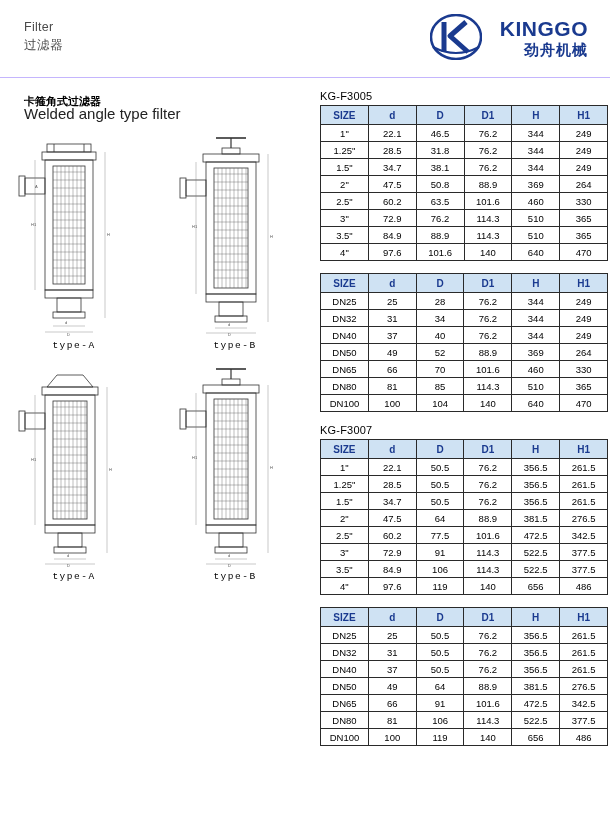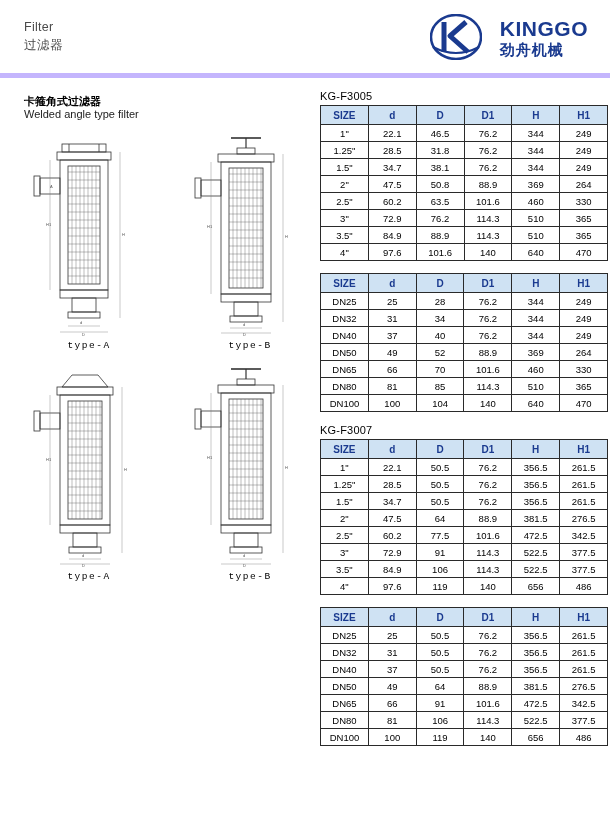--- a/index.html
+++ b/index.html
@@ -11,21 +11,21 @@
     font-family: "Liberation Sans", sans-serif;
     color: #000;
     position: relative;
     overflow: hidden;
   }
 
   
   .header {
     position: relative;
     height: 78px;
-    border-bottom: 5px solid #c4b5fd;
+    border-bottom: 1px solid #c4b5fd;
     padding: 18px 24px 0 24px;
   }
   .header-title-en {
     font-size: 12.5px;
     color: #4a4a4a;
     letter-spacing: .3px;
     line-height: 18px;
   }
   .header-title-cn {
     font-size: 12.5px;
@@ -52,49 +52,50 @@
     color: #1a3a8f;
     letter-spacing: .5px;
     font-family: "Liberation Sans", sans-serif;
   }
   .logo-text .cn {
     font-size: 15px;
     font-weight: bold;
     color: #1a3a8f;
     letter-spacing: 1px;
     margin-top: 3px;
+    text-align: right;
   }
 
   
   .content {
     display: flex;
     padding: 12px 0 0 0;
   }
   .left-col { width: 300px; padding-left: 24px; }
   .right-col { width: 316px; padding-right: 12px; margin-left: 20px; }
 
   .section-title {
     margin-top: 4px;
     margin-bottom: 6px;
   }
   .section-title .cn {
     font-size: 11px;
     font-weight: bold;
     line-height: 14px;
   }
   .section-title .en {
-    font-size: 11px;
+    font-size: 15px;
     line-height: 12px;
     color: #222;
   }
 
   
   .drawing-pair {
     display: flex;
-    justify-content: flex-start;
+    justify-content: flex-end;
     gap: 31px;
     margin-top: 6px;
   }
   .drawing { width: 130px; }
   .drawing svg { display: block; }
   .drawing-caption {
     text-align: center;
     font-size: 9.5px;
     letter-spacing: 1.5px;
     margin-top: 4px;

